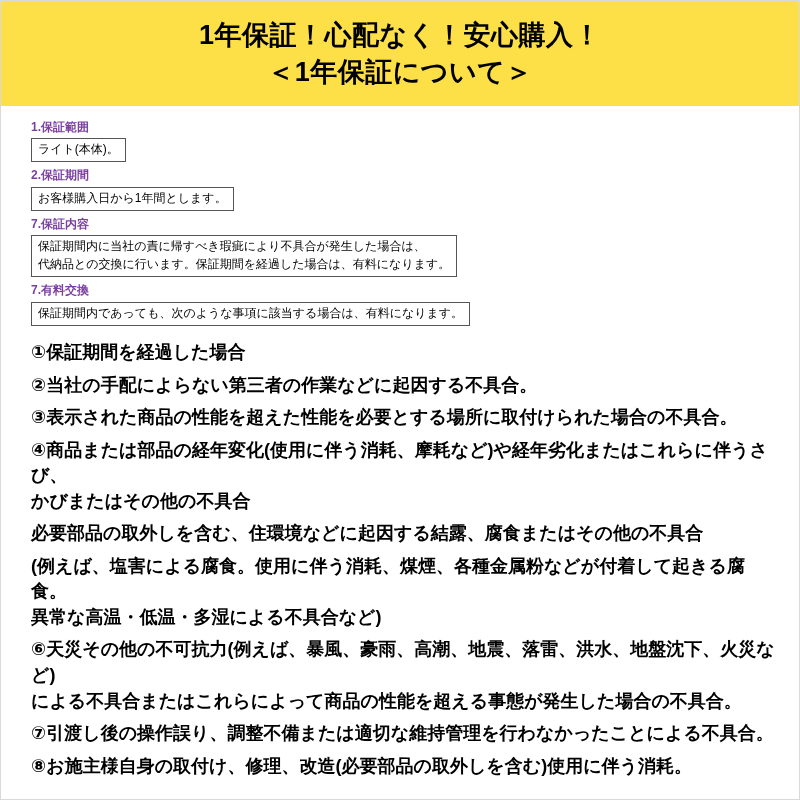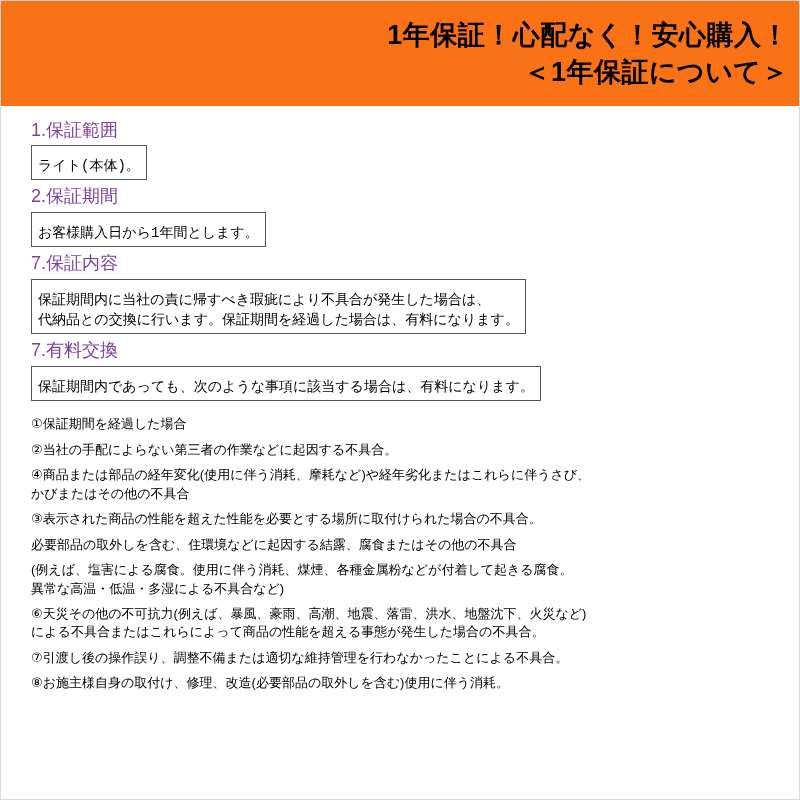--- a/index.html
+++ b/index.html
@@ -17,64 +17,64 @@
   .page {
     position: relative;
     width: 800px;
     height: 800px;
     box-sizing: border-box;
     border: 1px solid #d9d9d9;
     background: #ffffff;
   }
   
   .header {
-    background: #f97316;
+    background: #fde047;
     padding: 16px 10px 14px 10px;
-    text-align: right;
+    text-align: center;
   }
   .header-line {
     font-size: 27px;
     font-weight: bold;
     letter-spacing: 0.5px;
     line-height: 1.38;
     color: #000;
   }
   
   .content {
     padding: 14px 22px 0 30px;
   }
   .section {
     margin-bottom: 6px;
   }
   .section-title {
     color: #7b3fa0;
-    font-size: 18px;
-    font-weight: normal;
+    font-size: 12px;
+    font-weight: bold;
     margin-bottom: 4px;
     line-height: 1.2;
   }
   .boxed {
     display: inline-block;
     border: 1px solid #555555;
-    padding: 10px 6px 3px 6px;
-    font-size: 14px;
+    padding: 2px 6px 3px 6px;
+    font-size: 12px;
     line-height: 1.45;
     background: #ffffff;
     white-space: pre-line;
     box-sizing: border-box;
-    font-family: Liberation Mono, monospace;
   }
   .note-list {
     margin-top: 8px;
   }
   .note {
-    font-size: 13px;
+    font-size: 18px;
     line-height: 1.42;
     margin-bottom: 7px;
     white-space: pre-line;
+    font-weight: bold;
   }
   .sec4 .boxed {
     margin-bottom: 6px;
   }
 </style>
 </head>
 <body>
 
 <div class="page">
 
@@ -101,23 +101,23 @@
 代納品との交換に行います。保証期間を経過した場合は、有料になります。</div>
     </div>
 
     <div class="section sec4">
       <div class="section-title">7.有料交換</div>
       <div class="boxed">保証期間内であっても、次のような事項に該当する場合は、有料になります。</div>
 
       <div class="note-list">
         <div class="note">①保証期間を経過した場合</div>
         <div class="note">②当社の手配によらない第三者の作業などに起因する不具合。</div>
+        <div class="note">③表示された商品の性能を超えた性能を必要とする場所に取付けられた場合の不具合。</div>
         <div class="note">④商品または部品の経年変化(使用に伴う消耗、摩耗など)や経年劣化またはこれらに伴うさび、
 かびまたはその他の不具合</div>
-        <div class="note">③表示された商品の性能を超えた性能を必要とする場所に取付けられた場合の不具合。</div>
         <div class="note">必要部品の取外しを含む、住環境などに起因する結露、腐食またはその他の不具合</div>
         <div class="note">(例えば、塩害による腐食。使用に伴う消耗、煤煙、各種金属粉などが付着して起きる腐食。
 異常な高温・低温・多湿による不具合など)</div>
         <div class="note">⑥天災その他の不可抗力(例えば、暴風、豪雨、高潮、地震、落雷、洪水、地盤沈下、火災など)
 による不具合またはこれらによって商品の性能を超える事態が発生した場合の不具合。</div>
         <div class="note">⑦引渡し後の操作誤り、調整不備または適切な維持管理を行わなかったことによる不具合。</div>
         <div class="note">⑧お施主様自身の取付け、修理、改造(必要部品の取外しを含む)使用に伴う消耗。</div>
       </div>
     </div>
 

